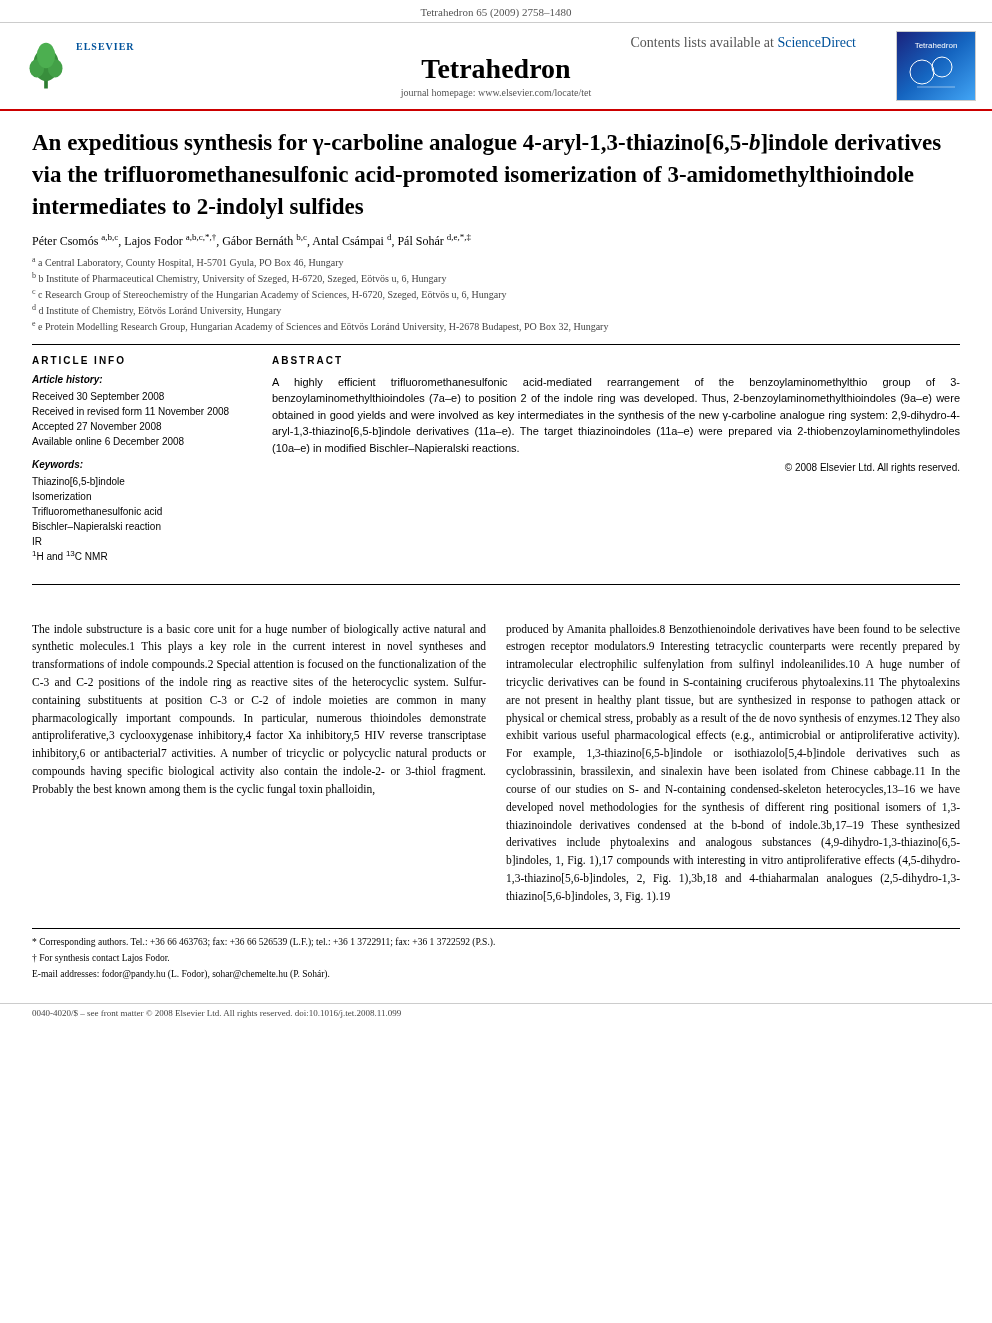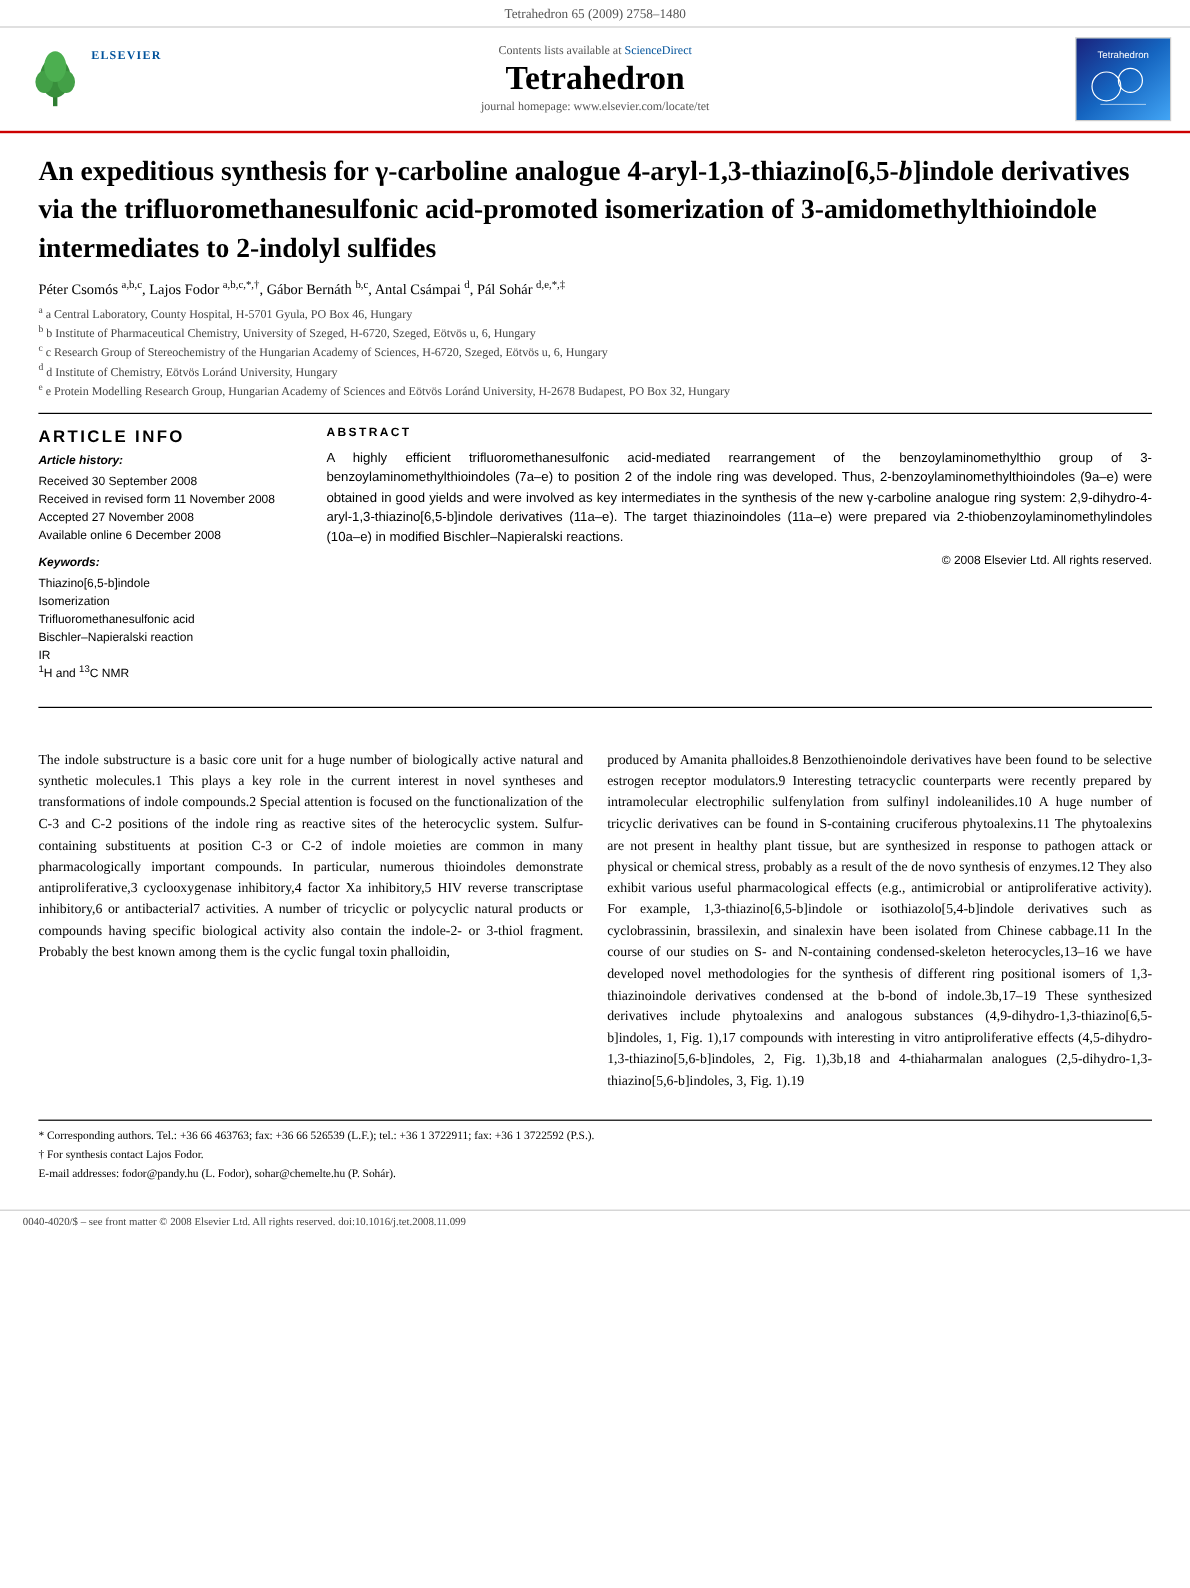--- a/index.html
+++ b/index.html
@@ -59,23 +59,24 @@
       letter-spacing: 1px;
       margin-top: 2px;
     }
 
     .journal-header-center {
       flex: 1;
       text-align: center;
     }
 
     .sciencedirect-link {
-      font-size: 10px;
+      font-size: 14px;
       color: #555;
       margin-bottom: 2px;
+      text-align: right;
     }
 
     .sciencedirect-link a {
       color: #00529b;
       text-decoration: none;
     }
 
     .journal-title-header {
       font-size: 28px;
       font-weight: bold;
@@ -160,21 +161,21 @@
       gap: 20px;
       margin-top: 10px;
     }
 
     .article-info {
       width: 220px;
       flex-shrink: 0;
     }
 
     .article-info-title {
-      font-size: 14px;
+      font-size: 10px;
       font-weight: bold;
       letter-spacing: 2px;
       text-transform: uppercase;
       margin-bottom: 8px;
       color: #000;
       font-family: Arial, sans-serif;
     }
 
     .article-info-section-title {
       font-size: 10px;
@@ -281,21 +282,21 @@
       line-height: 1.5;
     }
 
     .footnotes div {
       margin-bottom: 2px;
     }
 
     
     .bottom-bar {
       margin-top: 10px;
-      padding: 4px 19px;
+      padding: 4px 32px;
       font-size: 9px;
       color: #444;
       border-top: 1px solid #ccc;
     }
   </style>
 </head>
 <body>
 
 <div class="page-container">
 

